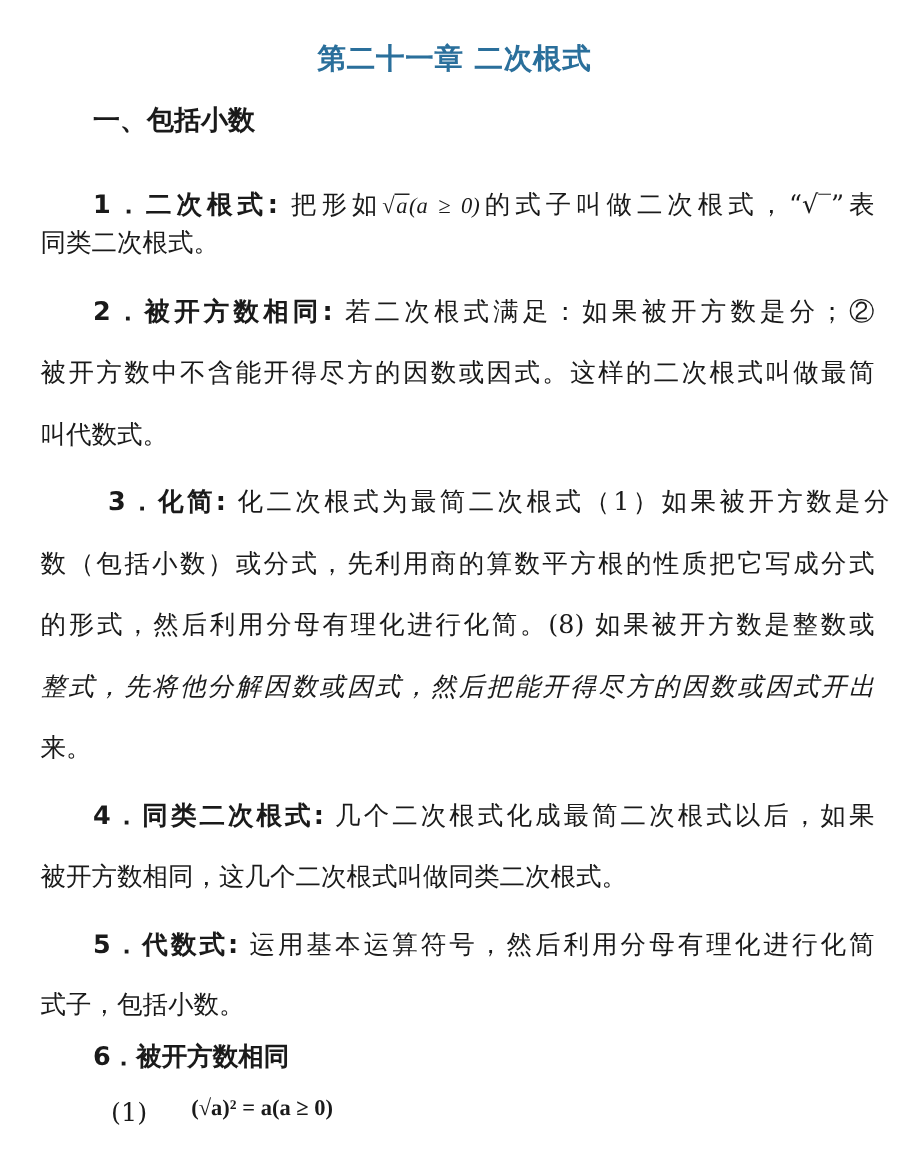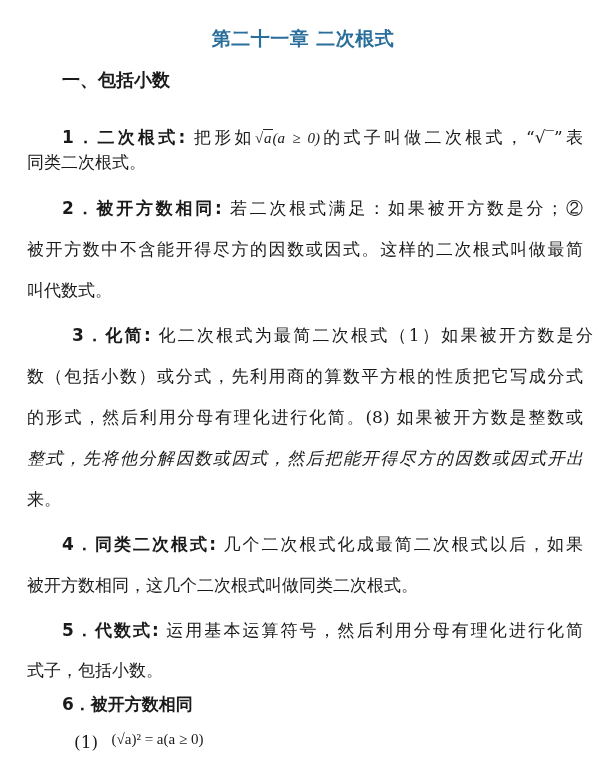--- a/index.html
+++ b/index.html
@@ -29,21 +29,21 @@
   .sqrt { display: inline-block; position: relative; }
   .sqrt .rad { font-style: normal; }
   .sqrt .ov { border-top: 1px solid #222; padding: 0 1px; }
   .h6 {
     position: absolute; left: 62px; top: 693px;
     font-size: 17px; font-weight: bold; font-family: "DejaVu Sans", sans-serif;
   }
   .prop {
     position: absolute; left: 74px; top: 732px; font-size: 17px;
   }
-  .prop .formula { margin-left: 8px; font-family: "Liberation Serif", serif; font-size: 15px; position: relative; top: -4px; }
+  .prop .formula { margin-left: 24px; font-family: "Liberation Serif", serif; font-size: 15px; position: relative; top: -4px; font-weight: bold; }
 </style>
 </head>
 <body>
 
 <div class="title">第二十一章 二次根式</div>
 <div class="h1">一、包括小数</div>
 
 <div class="line indent" style="top:127px;">
   <span class="b">1．</span><span class="b">二次根式</span><span class="b">:</span>
   <span>把形如</span><span class="math"><span class="sqrt"><span class="rad">√</span><span class="ov">a</span></span><span>(a ≥ 0)</span></span><span>的式子叫做二次根式，“√‾”表</span>

